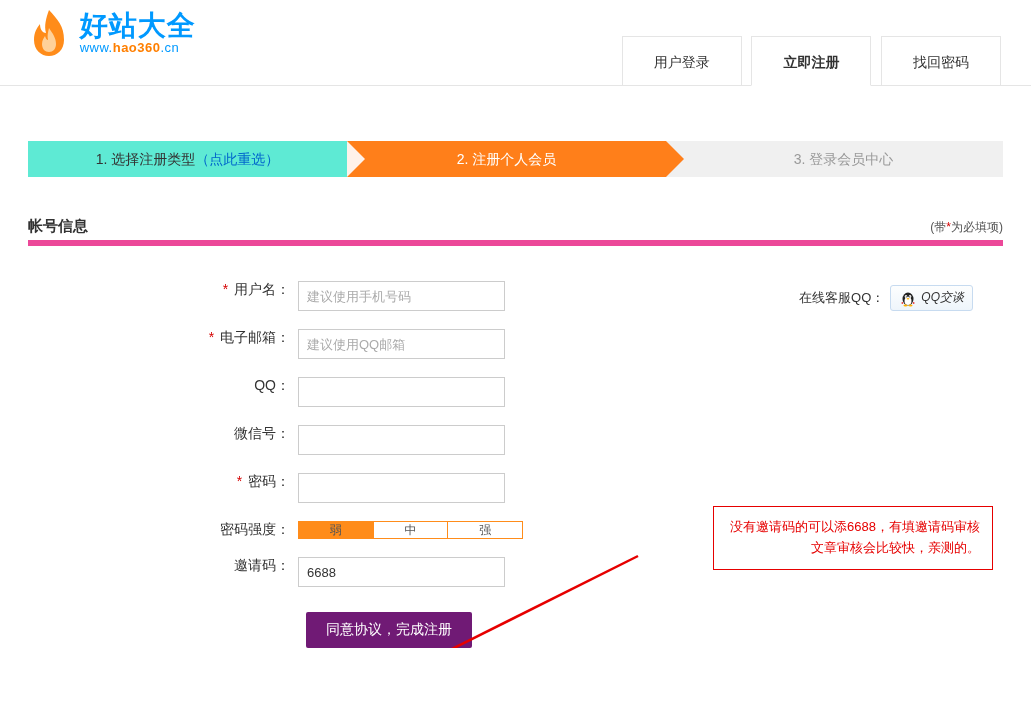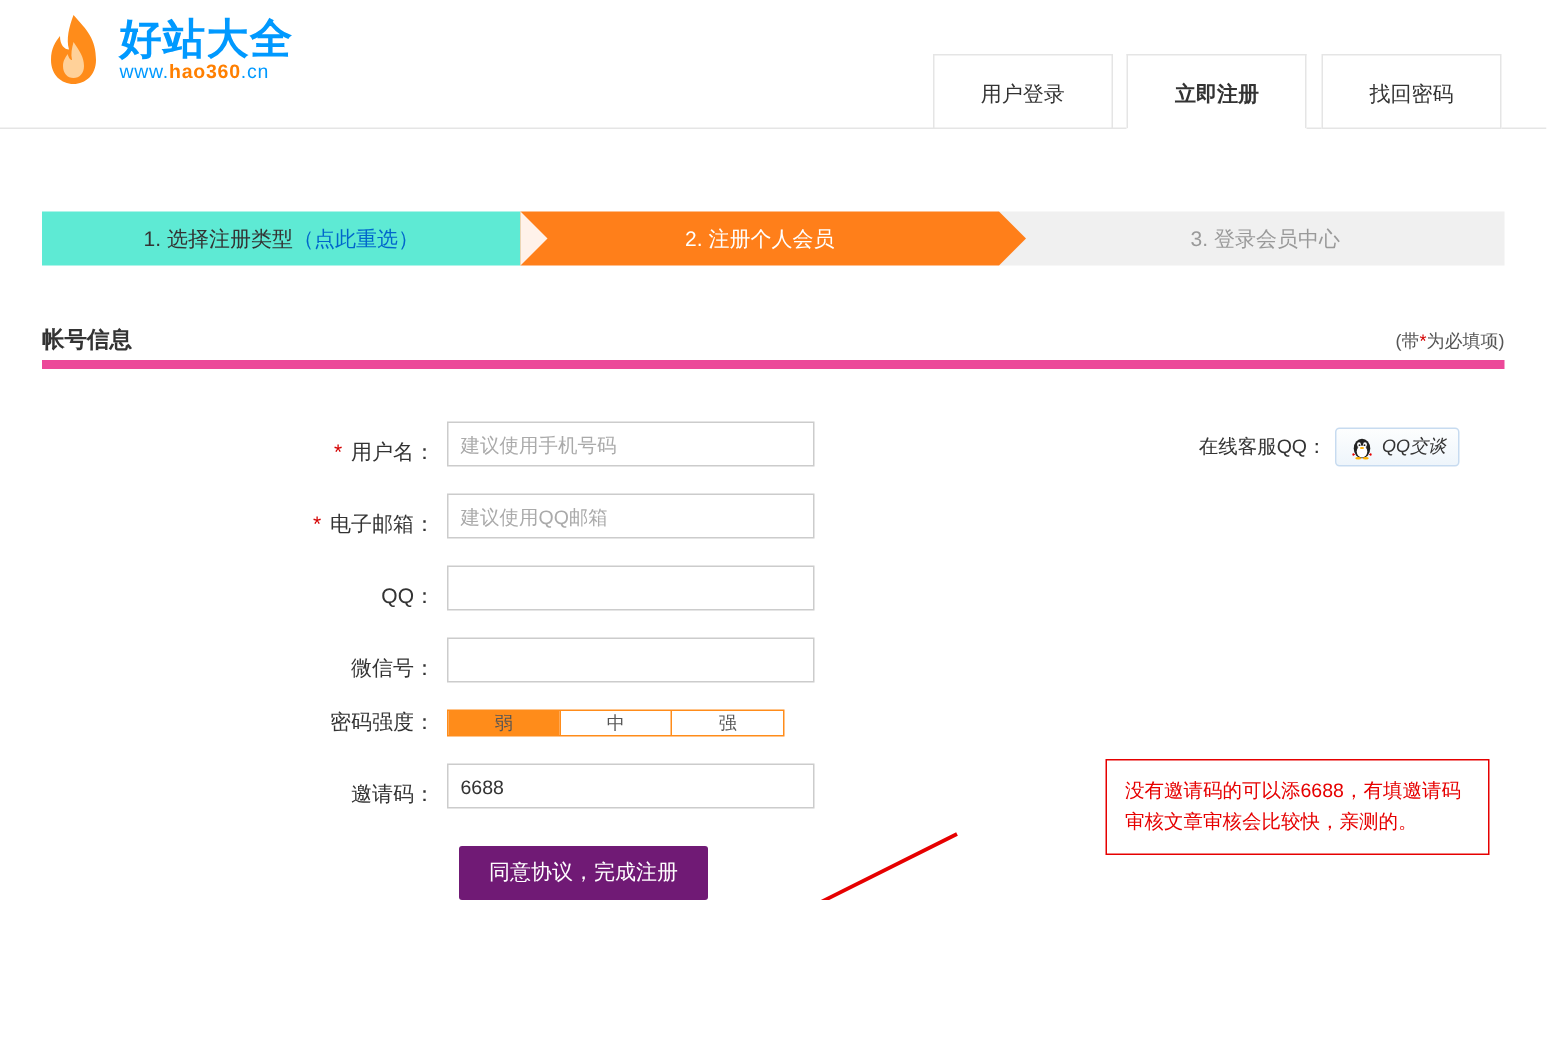--- a/index.html
+++ b/index.html
@@ -22,33 +22,33 @@
 .step1 .link { color: #0066cc; cursor: pointer; }
 .step2 { background: #ff7f1a; color: #fff; position: relative; }
 .step2::before { content: ""; position: absolute; left: 0; top: 0; border-top: 18px solid transparent; border-bottom: 18px solid transparent; border-left: 18px solid #fff2ea; }
 .step2::after { content: ""; position: absolute; right: -18px; top: 0; border-top: 18px solid transparent; border-bottom: 18px solid transparent; border-left: 18px solid #ff7f1a; z-index: 2; }
 .step3 { background: #f0f0f0; color: #999; padding-left: 18px; }
 .section-head { margin-top: 40px; border-bottom: 6px solid #ec4899; padding-bottom: 4px; display: flex; justify-content: space-between; align-items: flex-end; }
 .section-title { font-size: 15px; font-weight: bold; }
 .required-note { font-size: 12px; color: #555; }
 .required-note .star { color: #d40000; }
 .form-area { margin-top: 35px; position: relative; }
-.form-row { margin-bottom: 18px; display: flex; align-items: flex-end; }
+.form-row { margin-bottom: 18px; display: flex; align-items: flex-start; }
 .form-label { width: 270px; text-align: right; font-size: 14px; padding-right: 8px; }
 .form-label .star { color: #d40000; margin-right: 2px; }
-.form-input { width: 245px; height: 30px; border: 1px solid #ccc; padding: 0 8px; font-size: 13px; color: #333; }
+.form-input { width: 207px; height: 30px; border: 1px solid #ccc; padding: 0 8px; font-size: 13px; color: #333; }
 .form-input::placeholder { color: #aaa; }
 .strength-bar { display: flex; border: 1px solid #ff8c1a; width: 225px; height: 18px; }
 .strength-seg { flex: 1; text-align: center; font-size: 12px; line-height: 16px; color: #555; }
 .strength-seg.filled { background: #ff8c1a; }
 .strength-seg + .strength-seg { border-left: 1px solid #ff8c1a; }
 .qq-service { position: absolute; right: 30px; top: 4px; font-size: 13px; color: #333; display: flex; align-items: center; }
 .qq-btn { display: inline-flex; align-items: flex-start; border: 1px solid #c7dbf0; background: linear-gradient(#fdfefe,#eef5fb); border-radius: 3px; padding: 3px 8px; margin-left: 6px; cursor: pointer; font-size: 12px; font-style: italic; }
 .qq-btn svg { margin-right: 4px; }
-.annot-box { position: absolute; right: 10px; top: 225px; width: 256px; border: 1px solid #e60000; padding: 10px 12px; font-size: 13px; color: #e60000; line-height: 1.6; background: #fff; }
+.annot-box { position: absolute; right: 10px; top: 225px; width: 280px; border: 1px solid #e60000; padding: 10px 12px; font-size: 13px; color: #e60000; line-height: 1.6; background: #fff; text-align: right; }
 .ellipse { position: absolute; left: 260px; top: 381px; width: 85px; height: 38px; border: 2px solid #e60000; border-radius: 50%; pointer-events: none; }
 .arrow-svg { position: absolute; left: 335px; top: 270px; pointer-events: none; }
 .submit-row { margin-top: 25px; padding-left: 278px; }
 .submit-btn { background: #701a75; color: #fff; border: none; height: 36px; padding: 0 20px; font-size: 14px; cursor: pointer; border-radius: 2px; }
 </style>
 </head>
 <body>
 
 <div class="page">
   <div class="header">
@@ -120,20 +120,24 @@
       </div>
       <div class="form-row">
         <div class="form-label"><span>QQ</span><span>：</span></div>
         <input class="form-input" style="">
       </div>
       <div class="form-row">
         <div class="form-label"><span>微信号</span><span>：</span></div>
         <input class="form-input" style="">
       </div>
       <div class="form-row">
+        <div class="form-label"><span class="star">*</span> <span>密码</span><span>：</span></div>
+        <input type="password" class="form-input" style="">
+      </div>
+      <div class="form-row">
         <div class="form-label"><span>密码强度</span><span>：</span></div>
         <div class="strength-bar">
           <div class="strength-seg filled">弱</div>
           <div class="strength-seg">中</div>
           <div class="strength-seg">强</div>
         </div>
       </div>
       <div class="form-row">
         <div class="form-label"><span>邀请码</span><span>：</span></div>
         <input class="form-input" value="6688" style="">

